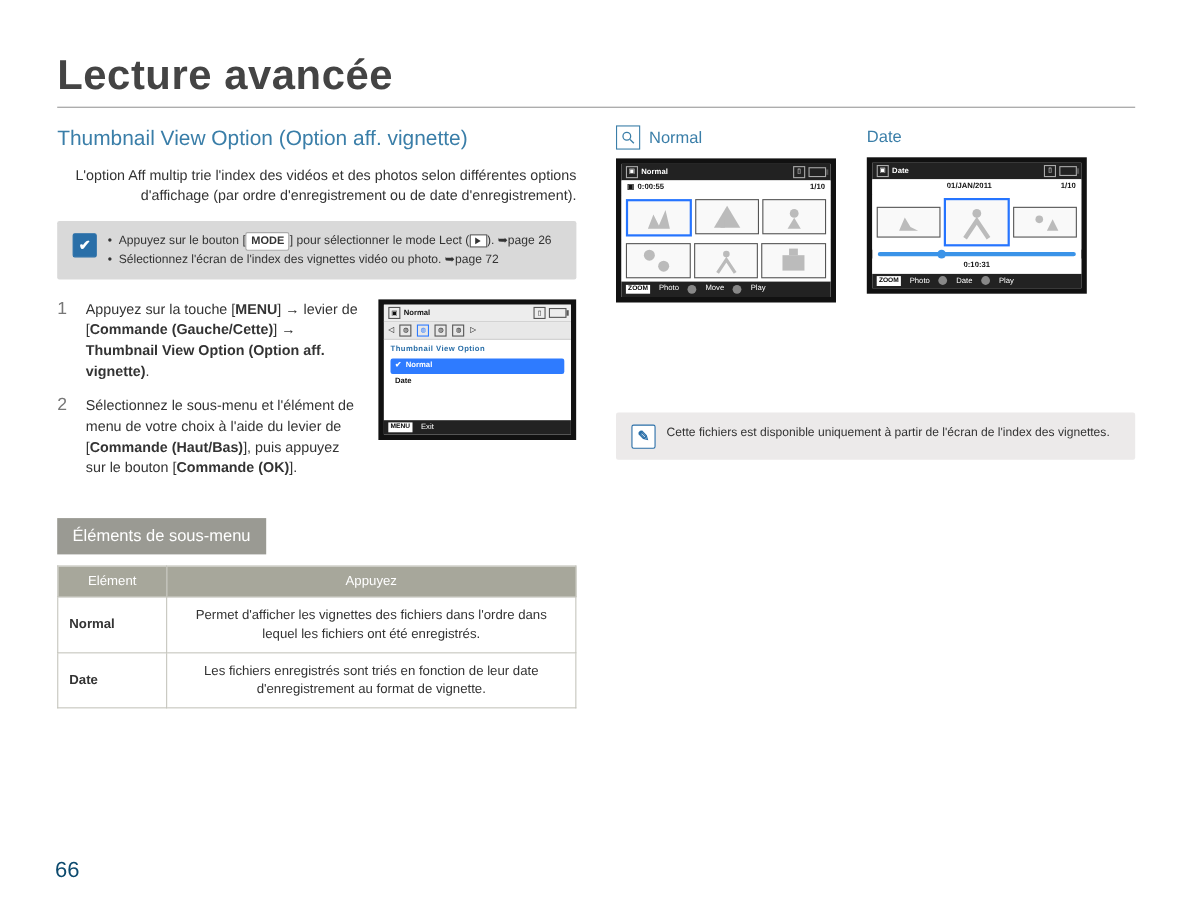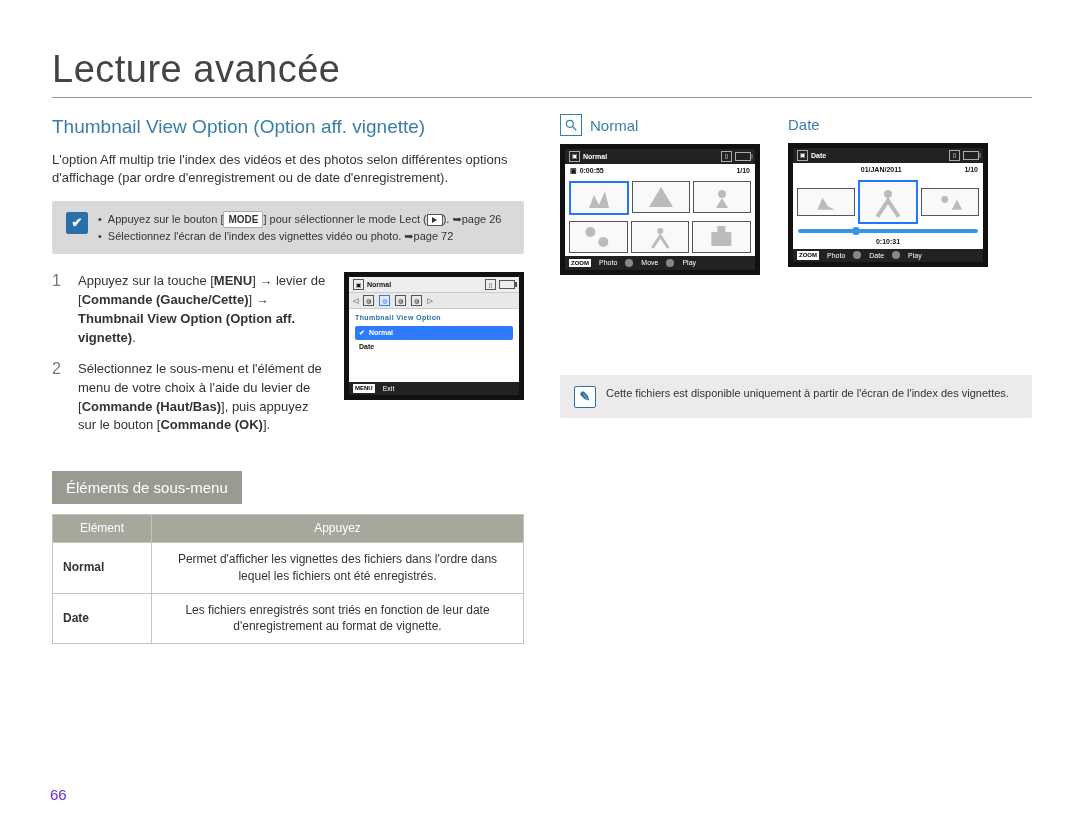--- a/index.html
+++ b/index.html
@@ -11,21 +11,21 @@
     height: 825px;
     position: relative;
     color: #333;
   }
   .page {
     padding: 48px 48px 20px 52px;
     box-sizing: border-box;
   }
   .main-title {
     font-size: 38px;
-    font-weight: 400;
+    font-weight: 700;
     color: #444;
     letter-spacing: 0.5px;
     margin-bottom: 2px;
   }
   .title-rule {
     border: none;
     border-top: 1px solid #9a9a9a;
     margin: 6px 0 16px 0;
   }
   .columns {
@@ -40,20 +40,21 @@
   }
   .blue-heading {
     color: #3a7ea8;
     font-size: 19px;
     font-weight: 400;
     margin-bottom: 10px;
   }
   .intro {
     font-size: 13px;
     margin-bottom: 14px;
+    text-align: right;
   }
   .info-box {
     display: flex;
     align-items: flex-start;
     gap: 10px;
     background: #d9d9d9;
     padding: 10px 14px;
     border-radius: 2px;
     font-size: 11px;
     line-height: 1.5;
@@ -331,22 +332,22 @@
     top:-2px;
     width:8px;height:8px;
     background:#3a93e8;
     border-radius:50%;
   }
 
   .pagenum {
     position: absolute;
     left: 50px;
     bottom: 22px;
-    font-size: 15px;
-    color: #6d28d9;
+    font-size: 20px;
+    color: #0c4a6e;
   }
 
   b { font-weight: bold; }
 </style>
 </head>
 <body>
 
 <div class="page">
 
   <div class="main-title">Lecture avancée</div>

